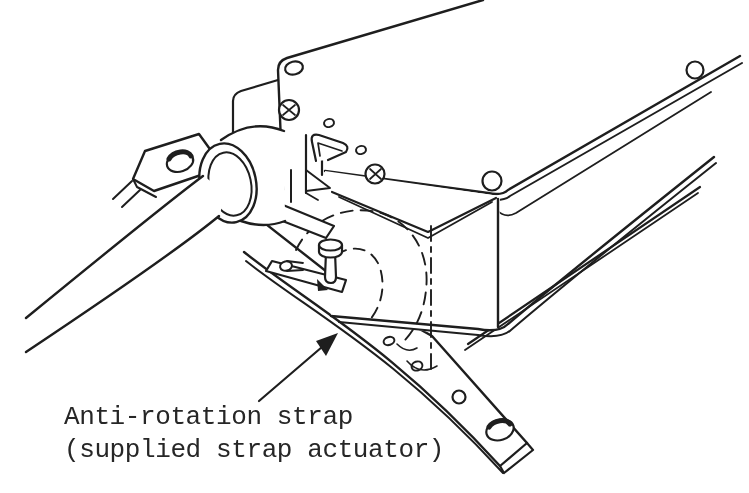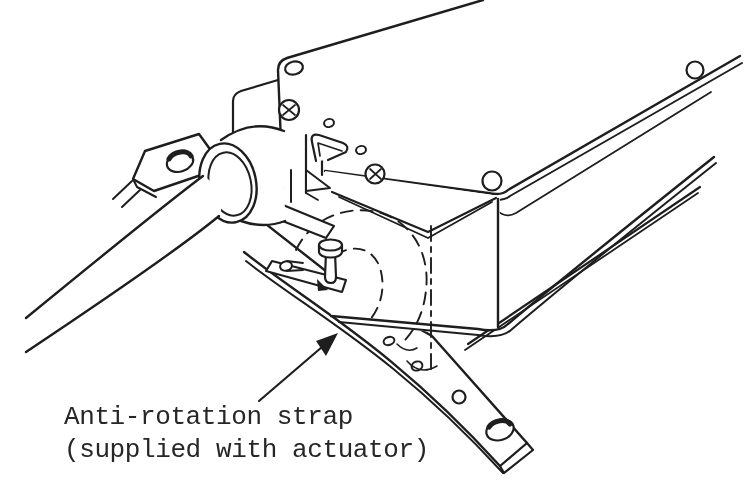--- a/index.html
+++ b/index.html
@@ -145,16 +145,16 @@
     <g>
       <path d="M259,401 L322,347" stroke-width="2.2"></path>
       <path d="M338,333 L316,341 L326,356 Z" fill="#1e1e1e" stroke="none"></path>
     </g>
 
   </g>
 </svg>
 
 <div class="caption">
   <div>Anti-rotation strap</div>
-  <div>(supplied with actuator)</div>
+  <div>(supplied strap actuator)</div>
 </div>
 
 </div>
 
 </body></html>

